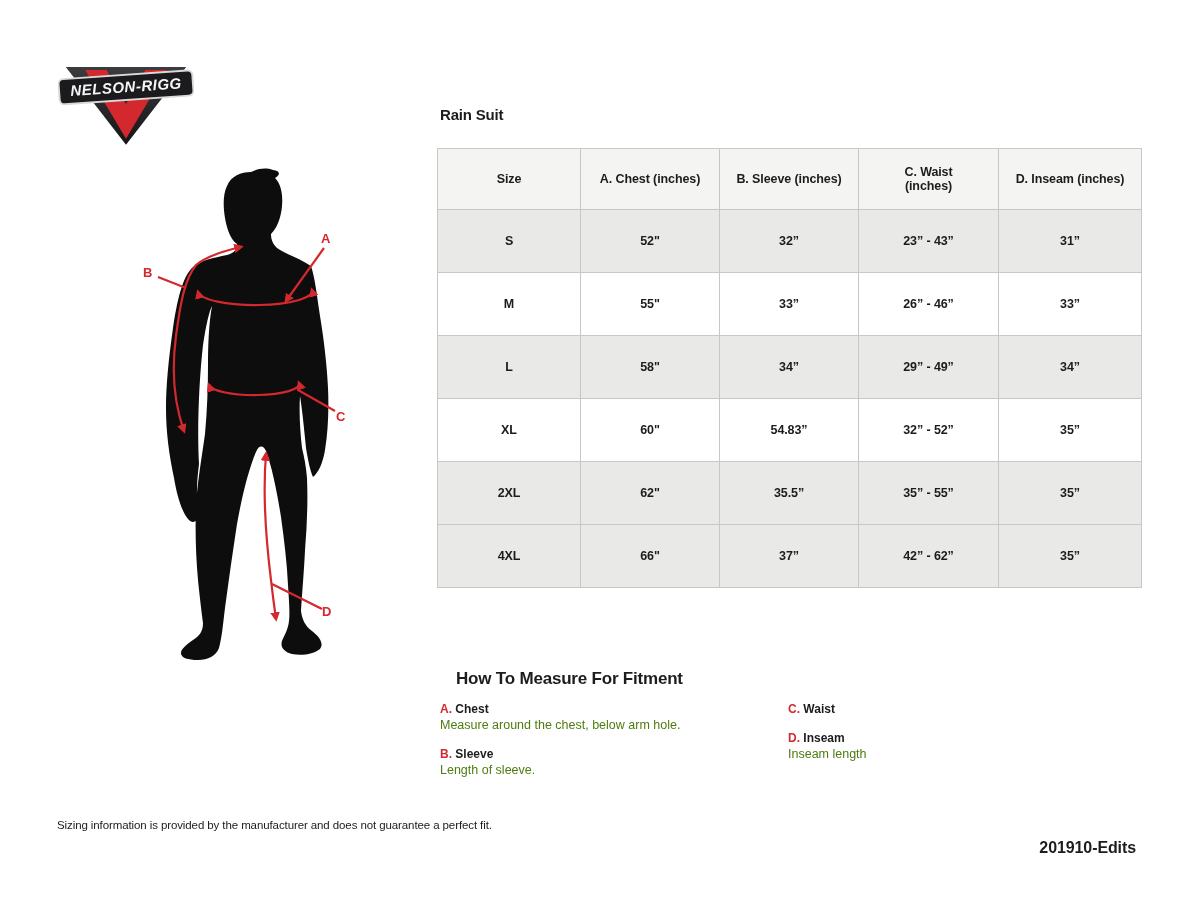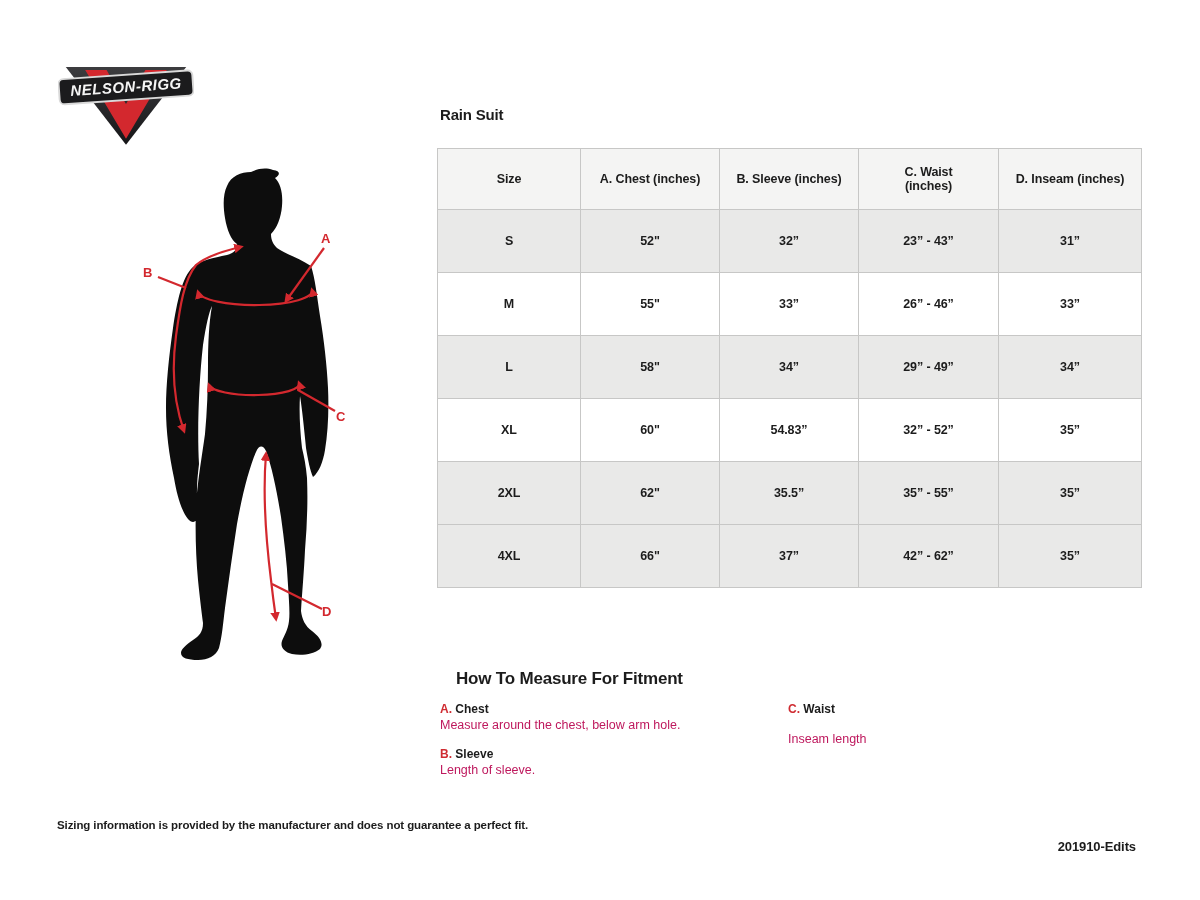--- a/index.html
+++ b/index.html
@@ -41,30 +41,30 @@
   .htm-title {
     position: absolute; left: 440px; top: 669px;
     font-size: 17px; font-weight: 700; letter-spacing: -0.2px; margin-left: 16px;
   }
   .measure-col { position: absolute; top: 702px; }
   .measure-col.left  { left: 440px; width: 335px; }
   .measure-col.right { left: 788px; width: 320px; }
   .measure-item { margin-bottom: 14px; }
   .measure-item .m-label { font-size: 12px; font-weight: 700; line-height: 15px; }
   .measure-item .m-key { color: #cf2b31; }
-  .measure-item .m-desc { font-size: 12.5px; font-weight: 400; line-height: 16px; color: #be185d; }
+  .measure-item .m-desc { font-size: 12.5px; font-weight: 400; line-height: 16px; color: #4d7c0f; }
 
   
   .disclaimer {
     position: absolute; left: 57px; top: 817px;
-    font-size: 11.5px; font-weight: 700; line-height: 16px; letter-spacing: -0.1px;
+    font-size: 11.5px; font-weight: 400; line-height: 16px; letter-spacing: -0.1px;
   }
   .doc-id {
     position: absolute; right: 64px; top: 839px;
-    font-size: 13px; font-weight: 700; letter-spacing: -0.1px;
+    font-size: 16px; font-weight: 700; letter-spacing: -0.1px;
   }
 </style>
 </head>
 <body>
 
 <div id="canvas">
 
   <svg class="logo" viewBox="0 0 140 104" aria-hidden="true">
     <defs>
       <linearGradient id="triGrad" x1="0" y1="0" x2="0" y2="1">
@@ -207,20 +207,21 @@
       <div class="m-label"><span class="m-key">B.</span> <span>Sleeve</span></div>
       <div class="m-desc">Length of sleeve.</div>
     </div>
   </div>
 
   <div class="measure-col right">
     <div class="measure-item">
       <div class="m-label"><span class="m-key">C.</span> <span>Waist</span></div>
     </div>
     <div class="measure-item">
+      <div class="m-label"><span class="m-key">D.</span> <span>Inseam</span></div>
       <div class="m-desc">Inseam length</div>
     </div>
   </div>
 
   <div class="disclaimer">
     <div>Sizing information is provided by the manufacturer and does not guarantee a perfect fit.</div>
   </div>
   <div class="doc-id">201910-Edits</div>
 
 </div>

